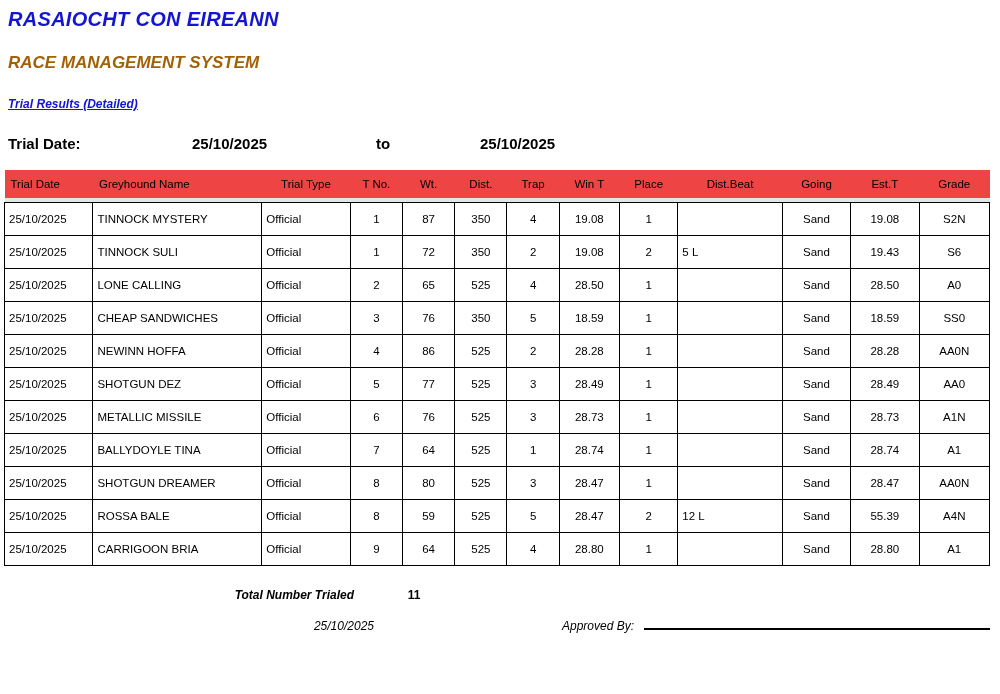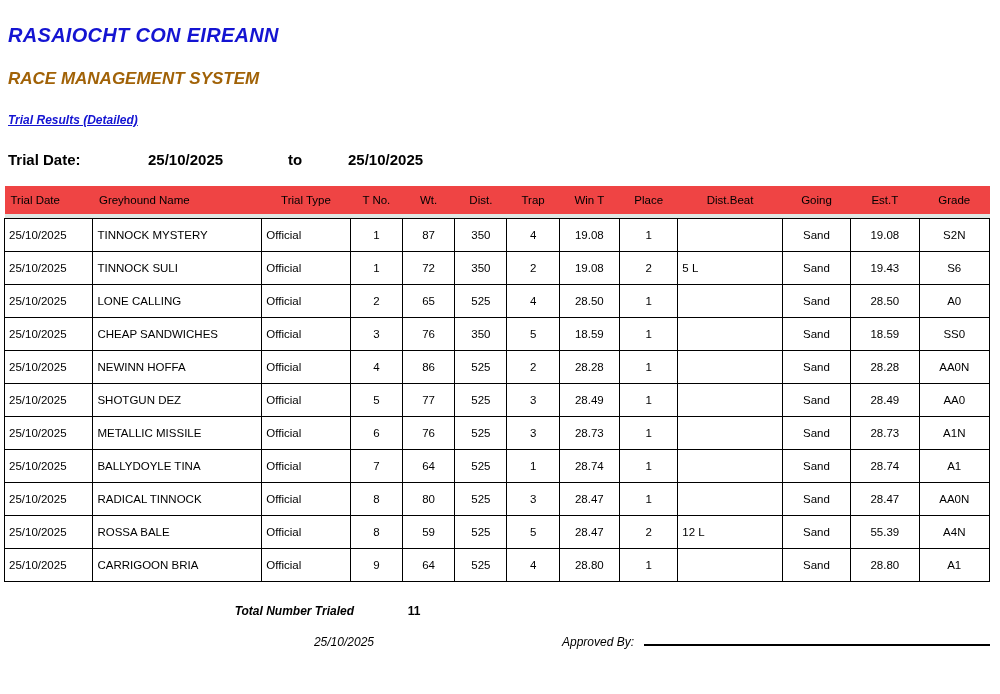--- a/index.html
+++ b/index.html
@@ -14,21 +14,21 @@
     color: #000000;
     overflow: hidden;
   }
   .page {
     position: relative;
     width: 1000px;
     height: 694px;
     padding: 0;
   }
   .head-block {
-    padding: 20px 0 0 8px;
+    padding: 4px 0 0 8px;
   }
   .org-title {
     font-size: 20px;
     font-weight: bold;
     font-style: italic;
     color: #1414d2;
     letter-spacing: 0.3px;
     margin: 4px 0 0 0;
   }
   .sys-title {
@@ -45,20 +45,21 @@
     color: #1414d2;
     text-decoration: underline;
     margin: 24px 0 0 0;
   }
   .date-row {
     margin: 24px 0 0 0;
     font-size: 15px;
     font-weight: bold;
     display: flex;
     align-items: baseline;
+    gap: 44px;
   }
   .date-row .lbl { width: 140px; }
   .date-row .d1 { width: 140px; }
   .date-row .to { width: 60px; }
   .date-row .d2 { }
 
   table.results {
     border-collapse: collapse;
     margin: 18px 0 0 4px;
     width: 986px;
@@ -317,21 +318,21 @@
         <td class="cell c">1</td>
         <td class="cell c">28.74</td>
         <td class="cell c">1</td>
         <td class="cell l"></td>
         <td class="cell c">Sand</td>
         <td class="cell c">28.74</td>
         <td class="cell c">A1</td>
       </tr>
       <tr>
         <td class="cell l">25/10/2025</td>
-        <td class="cell l">RADICAL TINNOCK</td>
+        <td class="cell l">SHOTGUN DREAMER</td>
         <td class="cell l">Official</td>
         <td class="cell c">8</td>
         <td class="cell c">80</td>
         <td class="cell c">525</td>
         <td class="cell c">3</td>
         <td class="cell c">28.47</td>
         <td class="cell c">1</td>
         <td class="cell l"></td>
         <td class="cell c">Sand</td>
         <td class="cell c">28.47</td>

